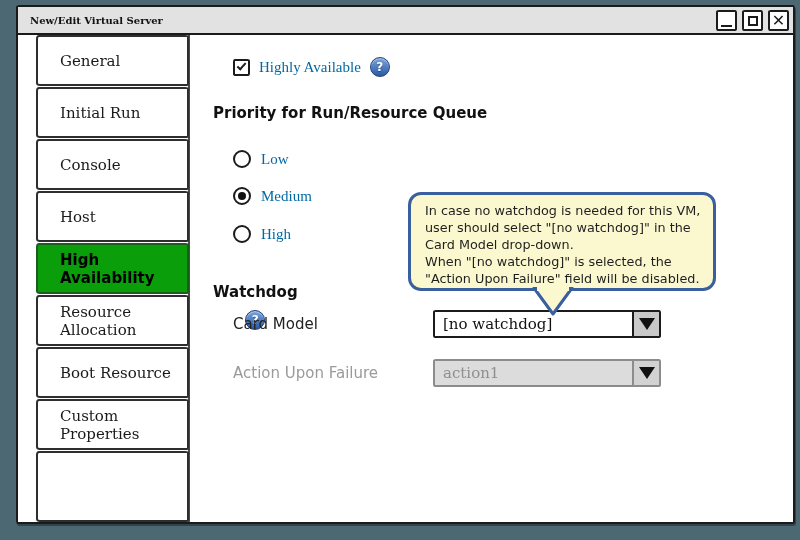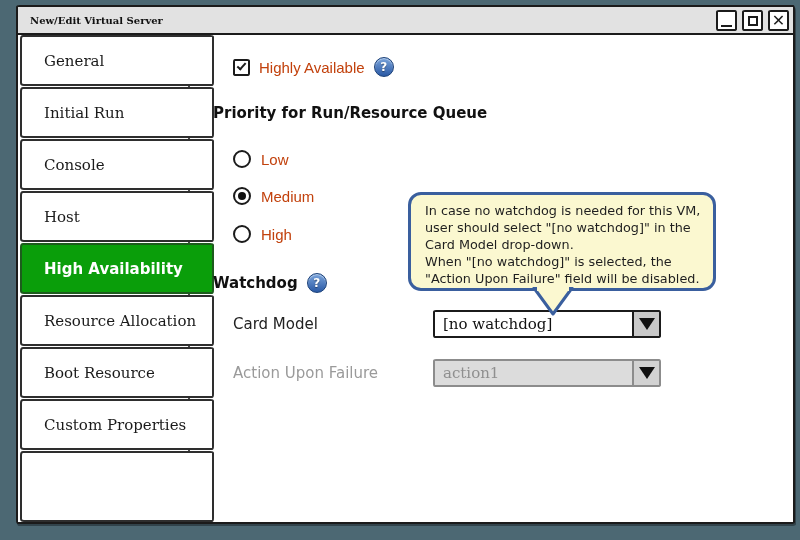--- a/index.html
+++ b/index.html
@@ -41,32 +41,32 @@
   .glyph-close {
     font-size:16px; font-weight:bold; color:#1b1b1b; line-height:1;
   }
 
   
   .divider {
     position:absolute; left:170px; top:28px; bottom:0; width:2px;
     background:#4a4a4a;
   }
   .sidebar {
-    position:absolute; left:2px; top:28px; width:194px; bottom:0;
+    position:absolute; left:18px; top:28px; width:153px; bottom:0;
   }
   .side-item {
     width:100%; height:51px; margin-bottom:1px;
     background:#fff; border:2px solid #2e2e2e;
     border-radius:3px 4px 2px 4px / 4px 2px 4px 3px;
     display:flex; align-items:center; padding-left:22px;
     font-family:"DejaVu Serif", serif; font-size:15px; color:#1a1a1a;
     cursor:pointer;
   }
   .side-item.selected {
-    background:#0A9E0A; color:#ffffff;
+    background:#0A9E0A; color:#000000;
     font-family:"DejaVu Sans", sans-serif; font-weight:bold;
     border-color:#1d5c1d;
   }
   .side-item.empty { height:71px; cursor:default; }
 
   
   .row-ha {
     position:absolute; left:215px; top:49px; height:22px;
     display:flex; align-items:center; gap:9px;
   }
@@ -74,37 +74,37 @@
     width:17px; height:17px; border:2px solid #1b1b1b; background:#fff;
     border-radius:2px 3px 2px 3px / 3px 2px 3px 2px;
     position:relative; cursor:pointer;
   }
   .checkbox .tick {
     position:absolute; left:2px; top:2px; width:9px; height:5px;
     border-left:2px solid #1b1b1b; border-bottom:2px solid #1b1b1b;
     transform:rotate(-48deg);
   }
   .label-serif {
-    font-family:Liberation Sans, sans-serif; font-size:15px; color:#c2410c;
+    font-family:Liberation Serif, serif; font-size:15px; color:#0369a1;
   }
   .help-icon {
     width:20px; height:20px; border-radius:50%;
     background:linear-gradient(#7AA4DB, #2A59A5);
     border:1px solid #1A4078;
     color:#fff; font-size:12px; font-weight:bold;
     display:flex; align-items:center; justify-content:center;
     cursor:pointer; text-shadow:0 1px 1px rgba(0,0,0,0.4);
     box-shadow:inset 0 1px 1px rgba(255,255,255,0.5);
   }
   .heading {
     position:absolute; font-size:15px; font-weight:bold; color:#111;
     display:flex; align-items:center; gap:9px;
   }
   .h-priority { left:195px; top:97px; }
-  .h-watchdog { left:195px; top:266px; }
+  .h-watchdog { left:195px; top:276px;flex-direction:column; }
 
   .radio-row {
     position:absolute; left:215px; display:flex; align-items:center; gap:10px;
     cursor:pointer;
   }
   .radio {
     width:18px; height:18px; border:2px solid #1b1b1b; border-radius:50%;
     background:#fff; display:flex; align-items:center; justify-content:center;
   }
   .radio .dot { width:8px; height:8px; border-radius:50%; background:#111; }

